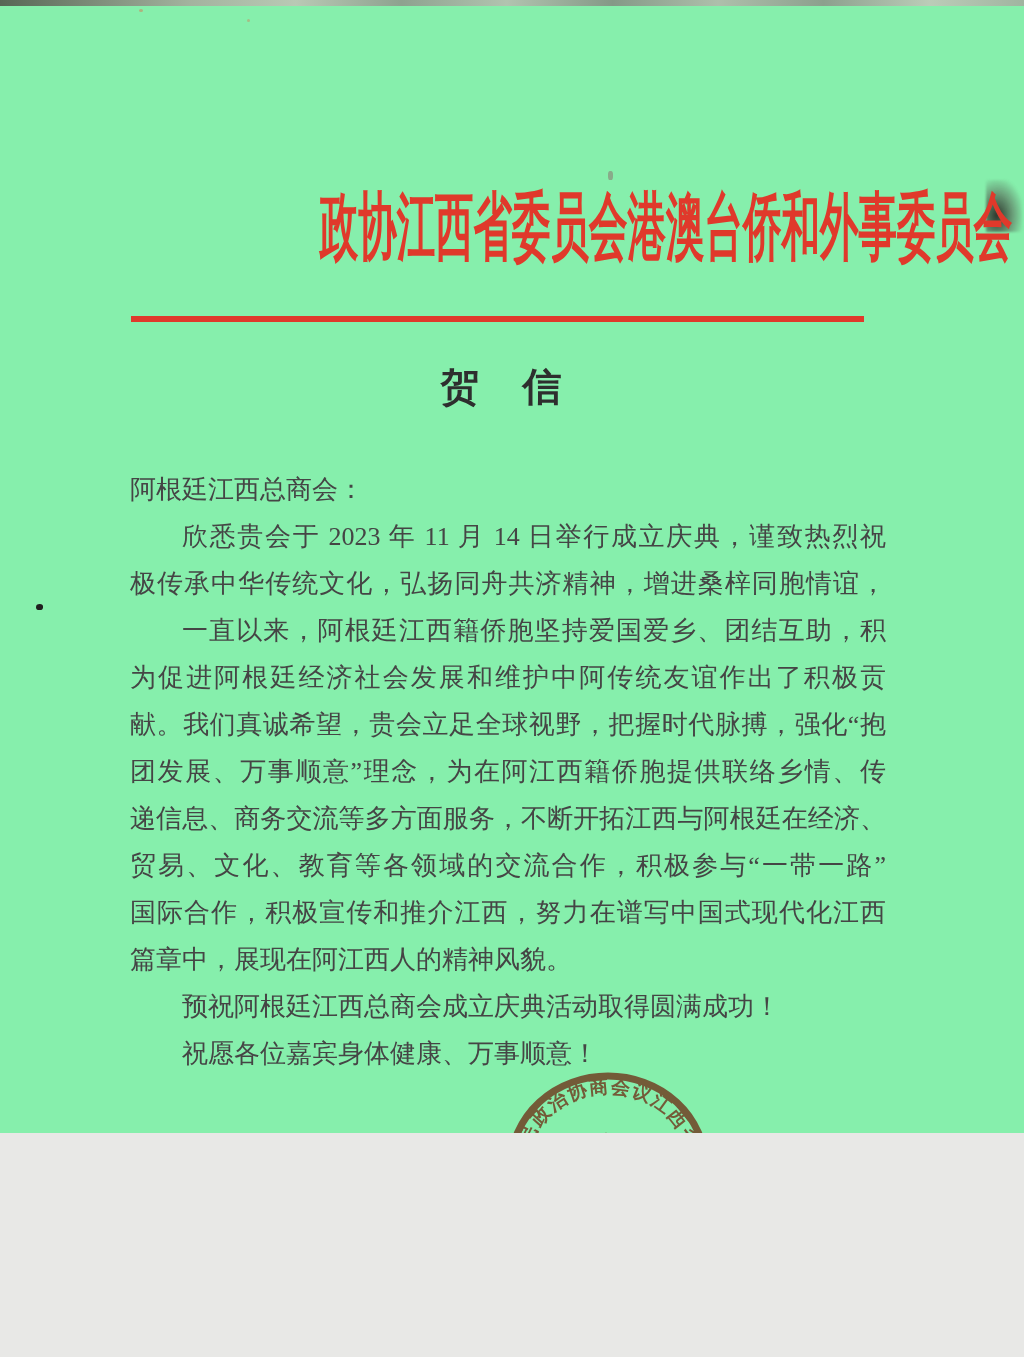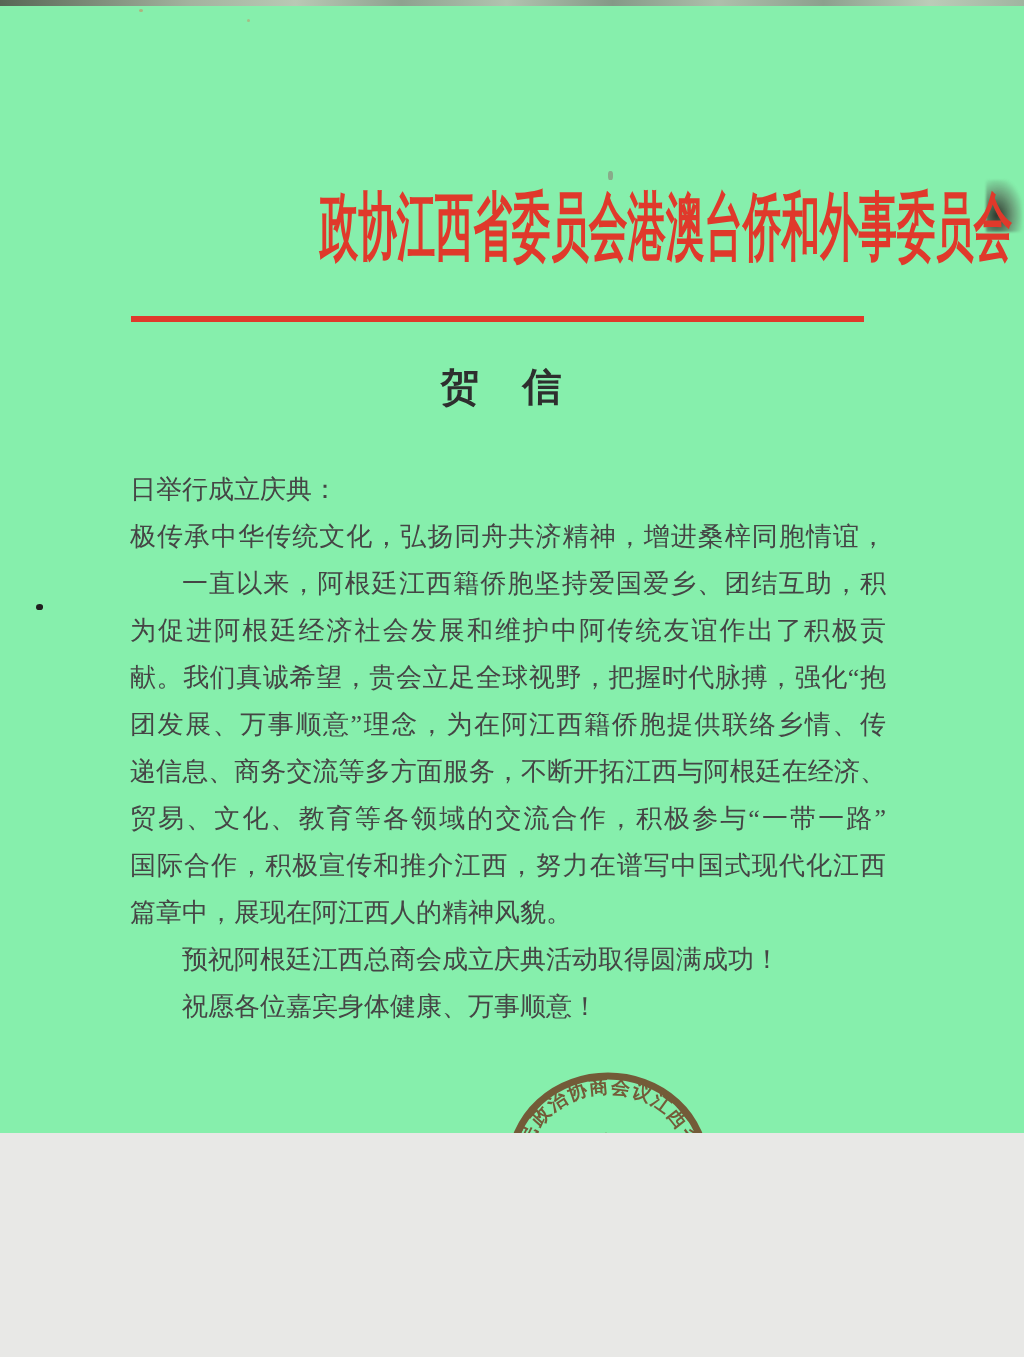--- a/index.html
+++ b/index.html
@@ -73,21 +73,22 @@
   <div class="scan-speck"></div>
   <div class="scan-fleck-1"></div>
   <div class="scan-fleck-2"></div>
 
   <h1 class="org-title"><span class="stretch">政协江西省委员会港澳台侨和外事委员会</span></h1>
   <div class="red-rule"></div>
 
   <h2 class="letter-title">贺　信</h2>
 
   <main class="body">
-      <div class="line">日举行成立庆典：</div>
+      <div class="line">阿根廷江西总商会：</div>
+      <div class="line ind fill">欣悉贵会于 2023 年 11 月 14 日举行成立庆典，谨致热烈祝</div>
       <div class="line fill">极传承中华传统文化，弘扬同舟共济精神，增进桑梓同胞情谊，</div>
       <div class="line ind fill">一直以来，阿根廷江西籍侨胞坚持爱国爱乡、团结互助，积</div>
       <div class="line fill">为促进阿根廷经济社会发展和维护中阿传统友谊作出了积极贡</div>
       <div class="line fill">献。我们真诚希望，贵会立足全球视野，把握时代脉搏，强化“抱</div>
       <div class="line fill">团发展、万事顺意”理念，为在阿江西籍侨胞提供联络乡情、传</div>
       <div class="line fill">递信息、商务交流等多方面服务，不断开拓江西与阿根廷在经济、</div>
       <div class="line fill">贸易、文化、教育等各领域的交流合作，积极参与“一带一路”</div>
       <div class="line fill">国际合作，积极宣传和推介江西，努力在谱写中国式现代化江西</div>
       <div class="line">篇章中，展现在阿江西人的精神风貌。</div>
       <div class="line ind">预祝阿根廷江西总商会成立庆典活动取得圆满成功！</div>

